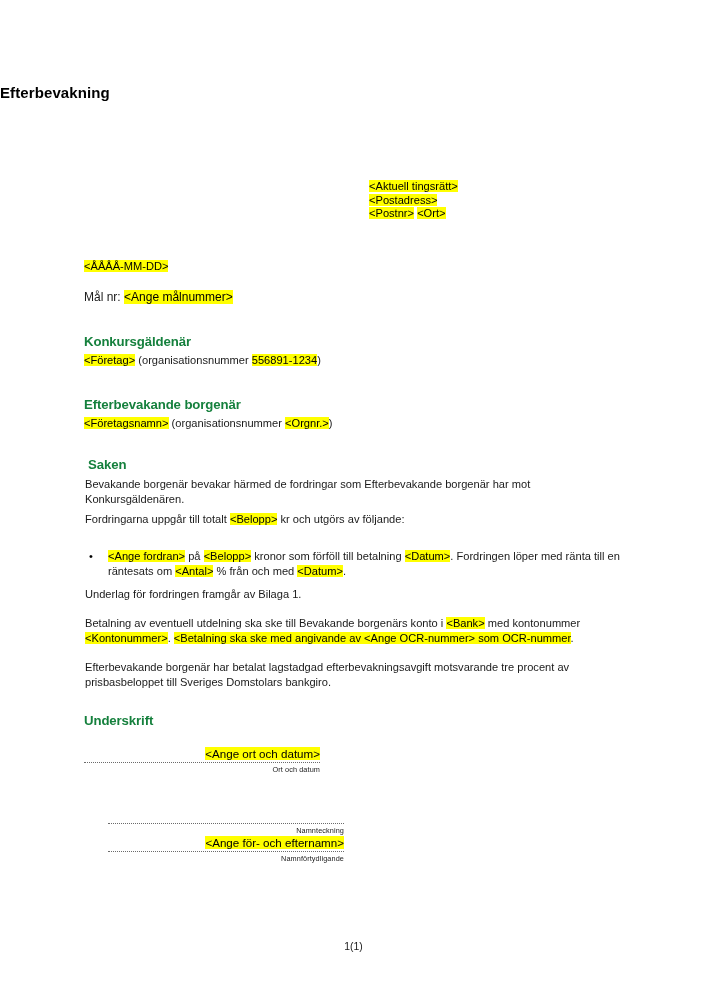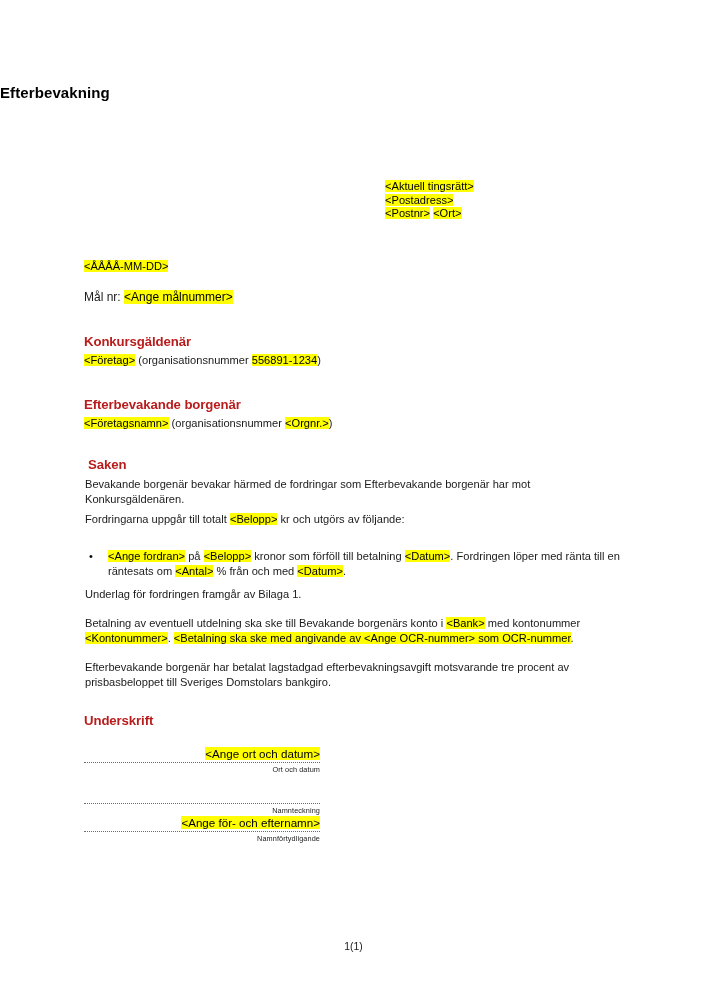--- a/index.html
+++ b/index.html
@@ -30,21 +30,21 @@
     color: #000000;
   }
   .body-text {
     font-size: 11.1px;
     line-height: 14.6px;
     color: #1a1a1a;
   }
   .h2 {
     font-size: 13.2px;
     font-weight: bold;
-    color: #b91c1c;
+    color: #15803d;
     letter-spacing: -0.1px;
   }
 
   
   .doc-title {
     position: absolute;
     left: 0;
     right: 0;
     top: 84px;
     text-align: left;
@@ -56,21 +56,20 @@
   
   .address-block {
     position: absolute;
     left: 369px;
     top: 180px;
     font-size: 11.1px;
     line-height: 13.6px;
   }
   .address-block .line {
     white-space: pre;
-    margin-left: 16px;
   }
 
   
   .date-line {
     position: absolute;
     left: 84px;
     top: 259px;
     font-size: 11.1px;
     line-height: 14px;
   }
@@ -154,21 +153,21 @@
     left: 84px;
     top: 713px;
   }
   .sig-group {
     position: absolute;
     left: 84px;
     width: 236px;
     text-align: right;
   }
   .sig-place { top: 747px; }
-  .sig-name  { top: 776px; }
+  .sig-name  { top: 796px; margin-left: 24px; }
 
   .sig-value {
     font-size: 11.6px;
     line-height: 14px;
     white-space: nowrap;
   }
   .sig-rule {
     border-bottom: 1px dotted #6b6b6b;
     height: 0;
     width: 236px;

